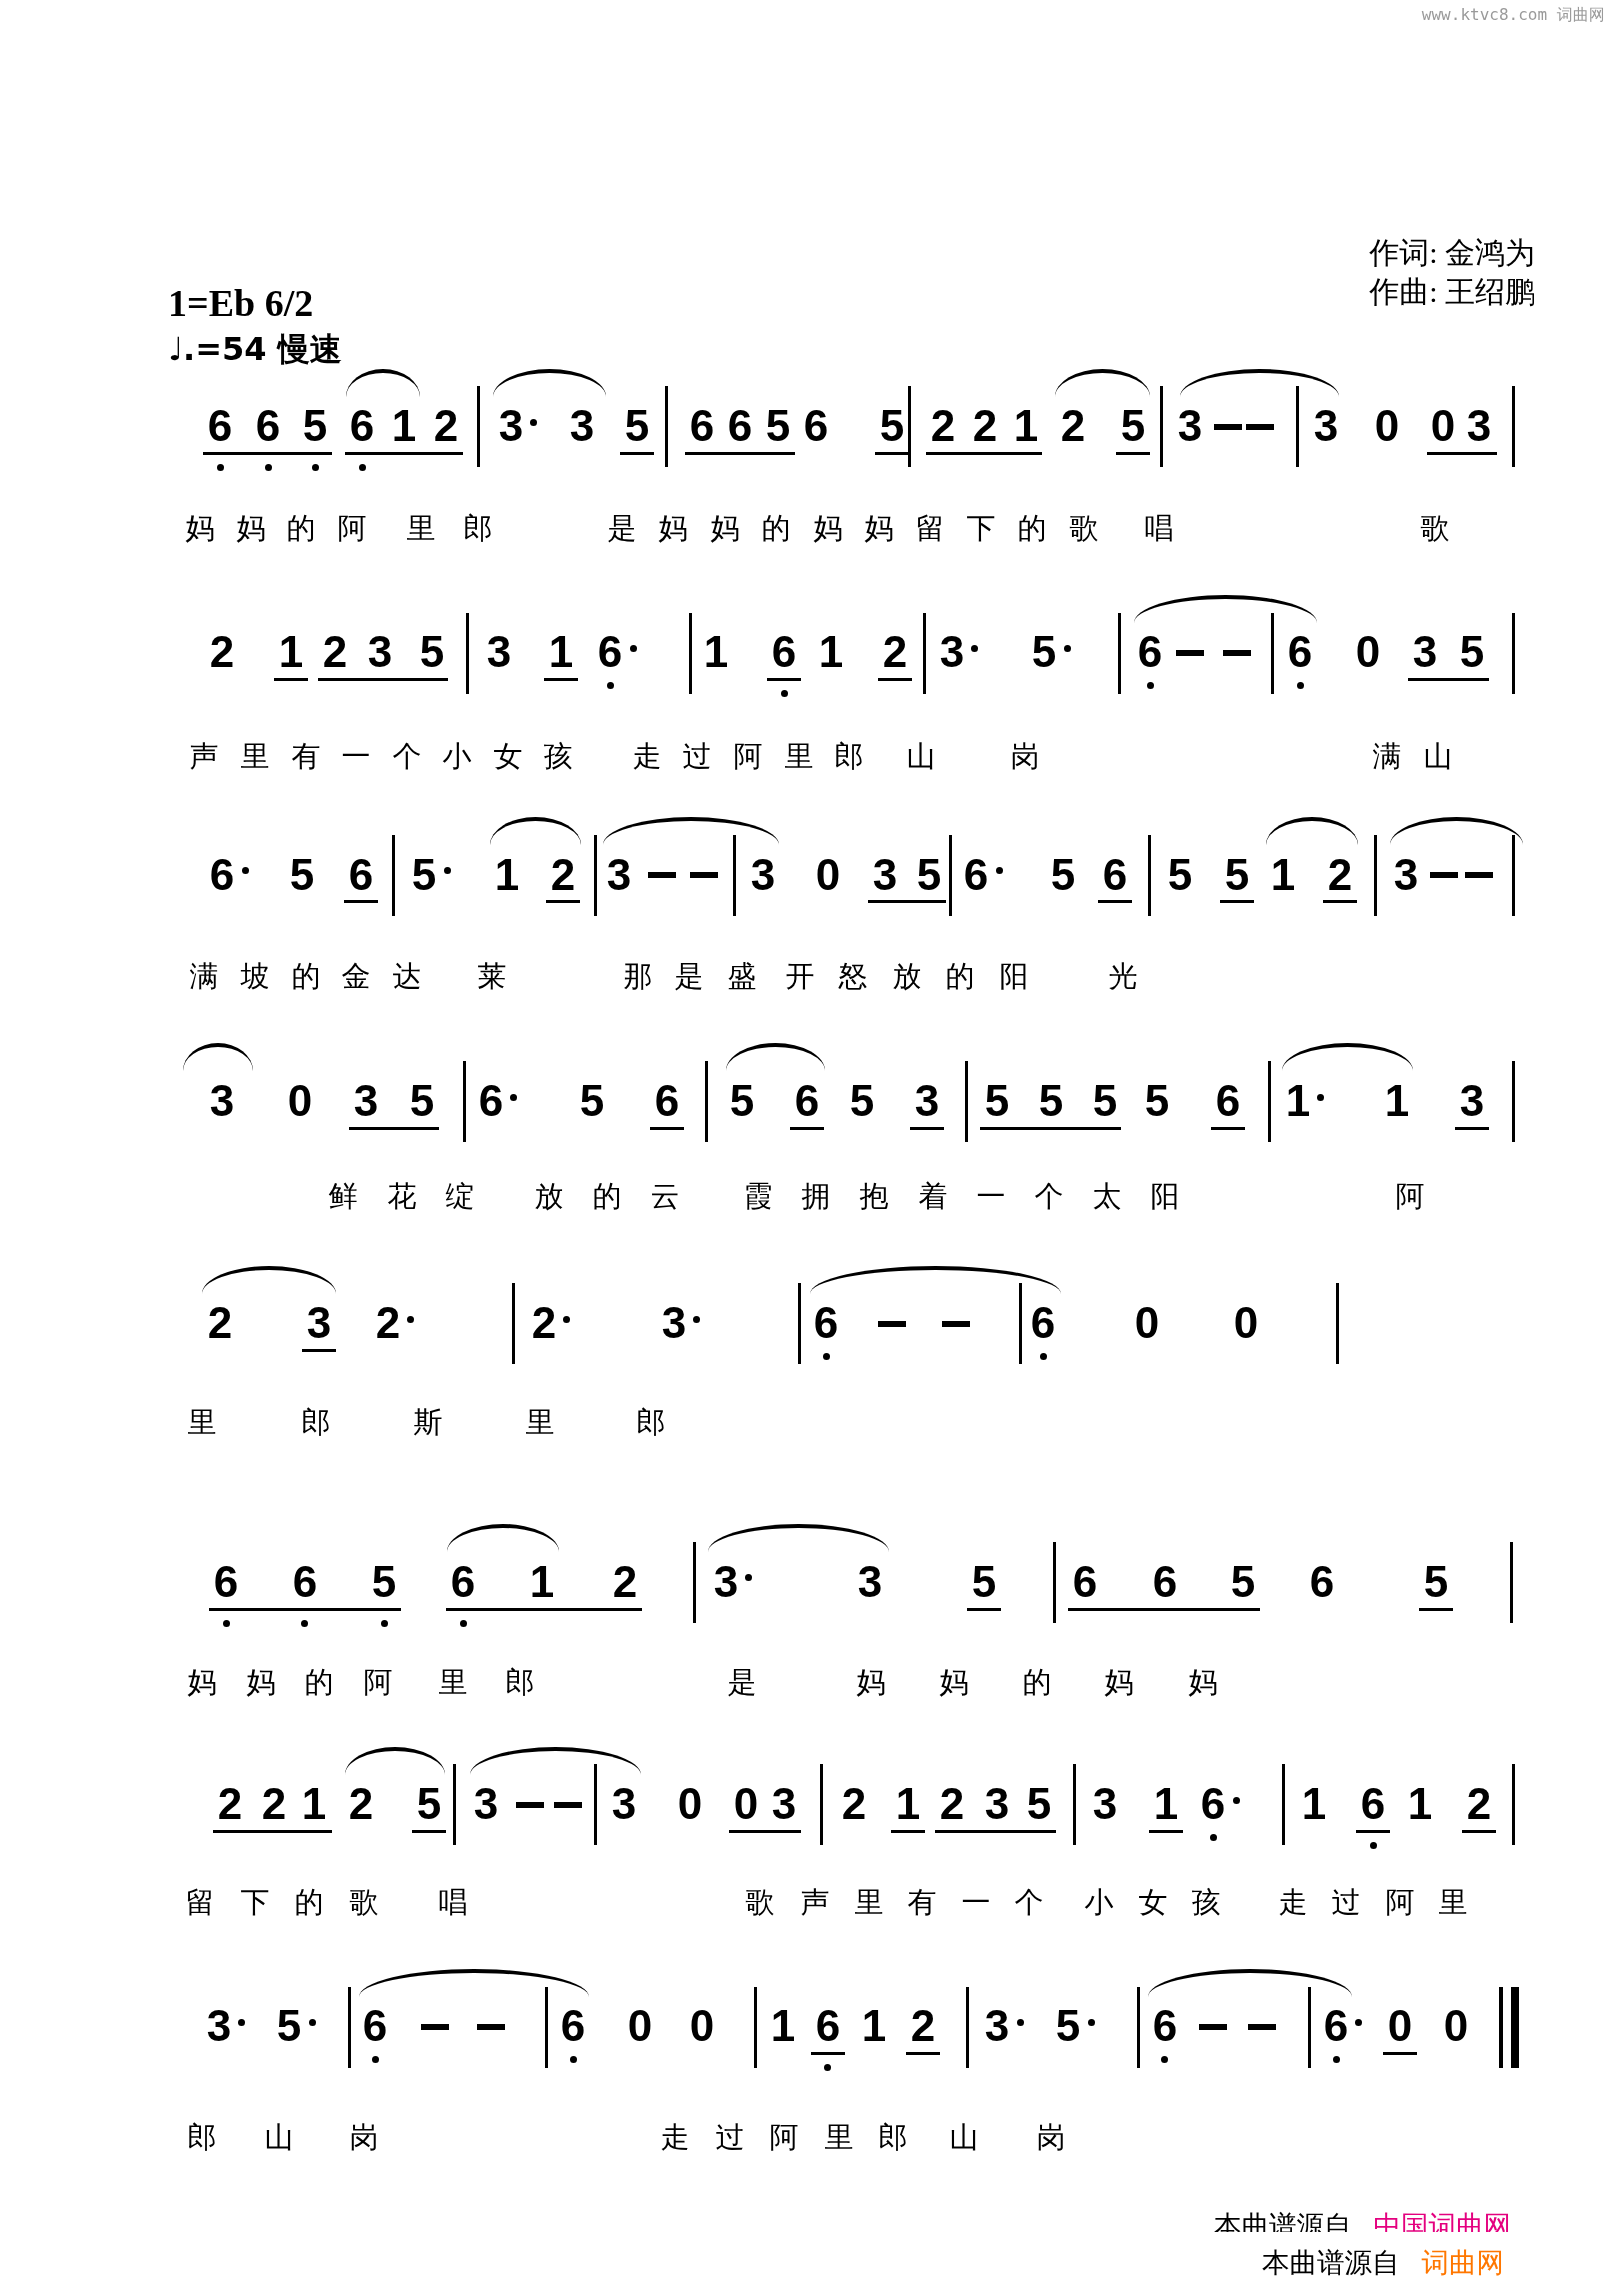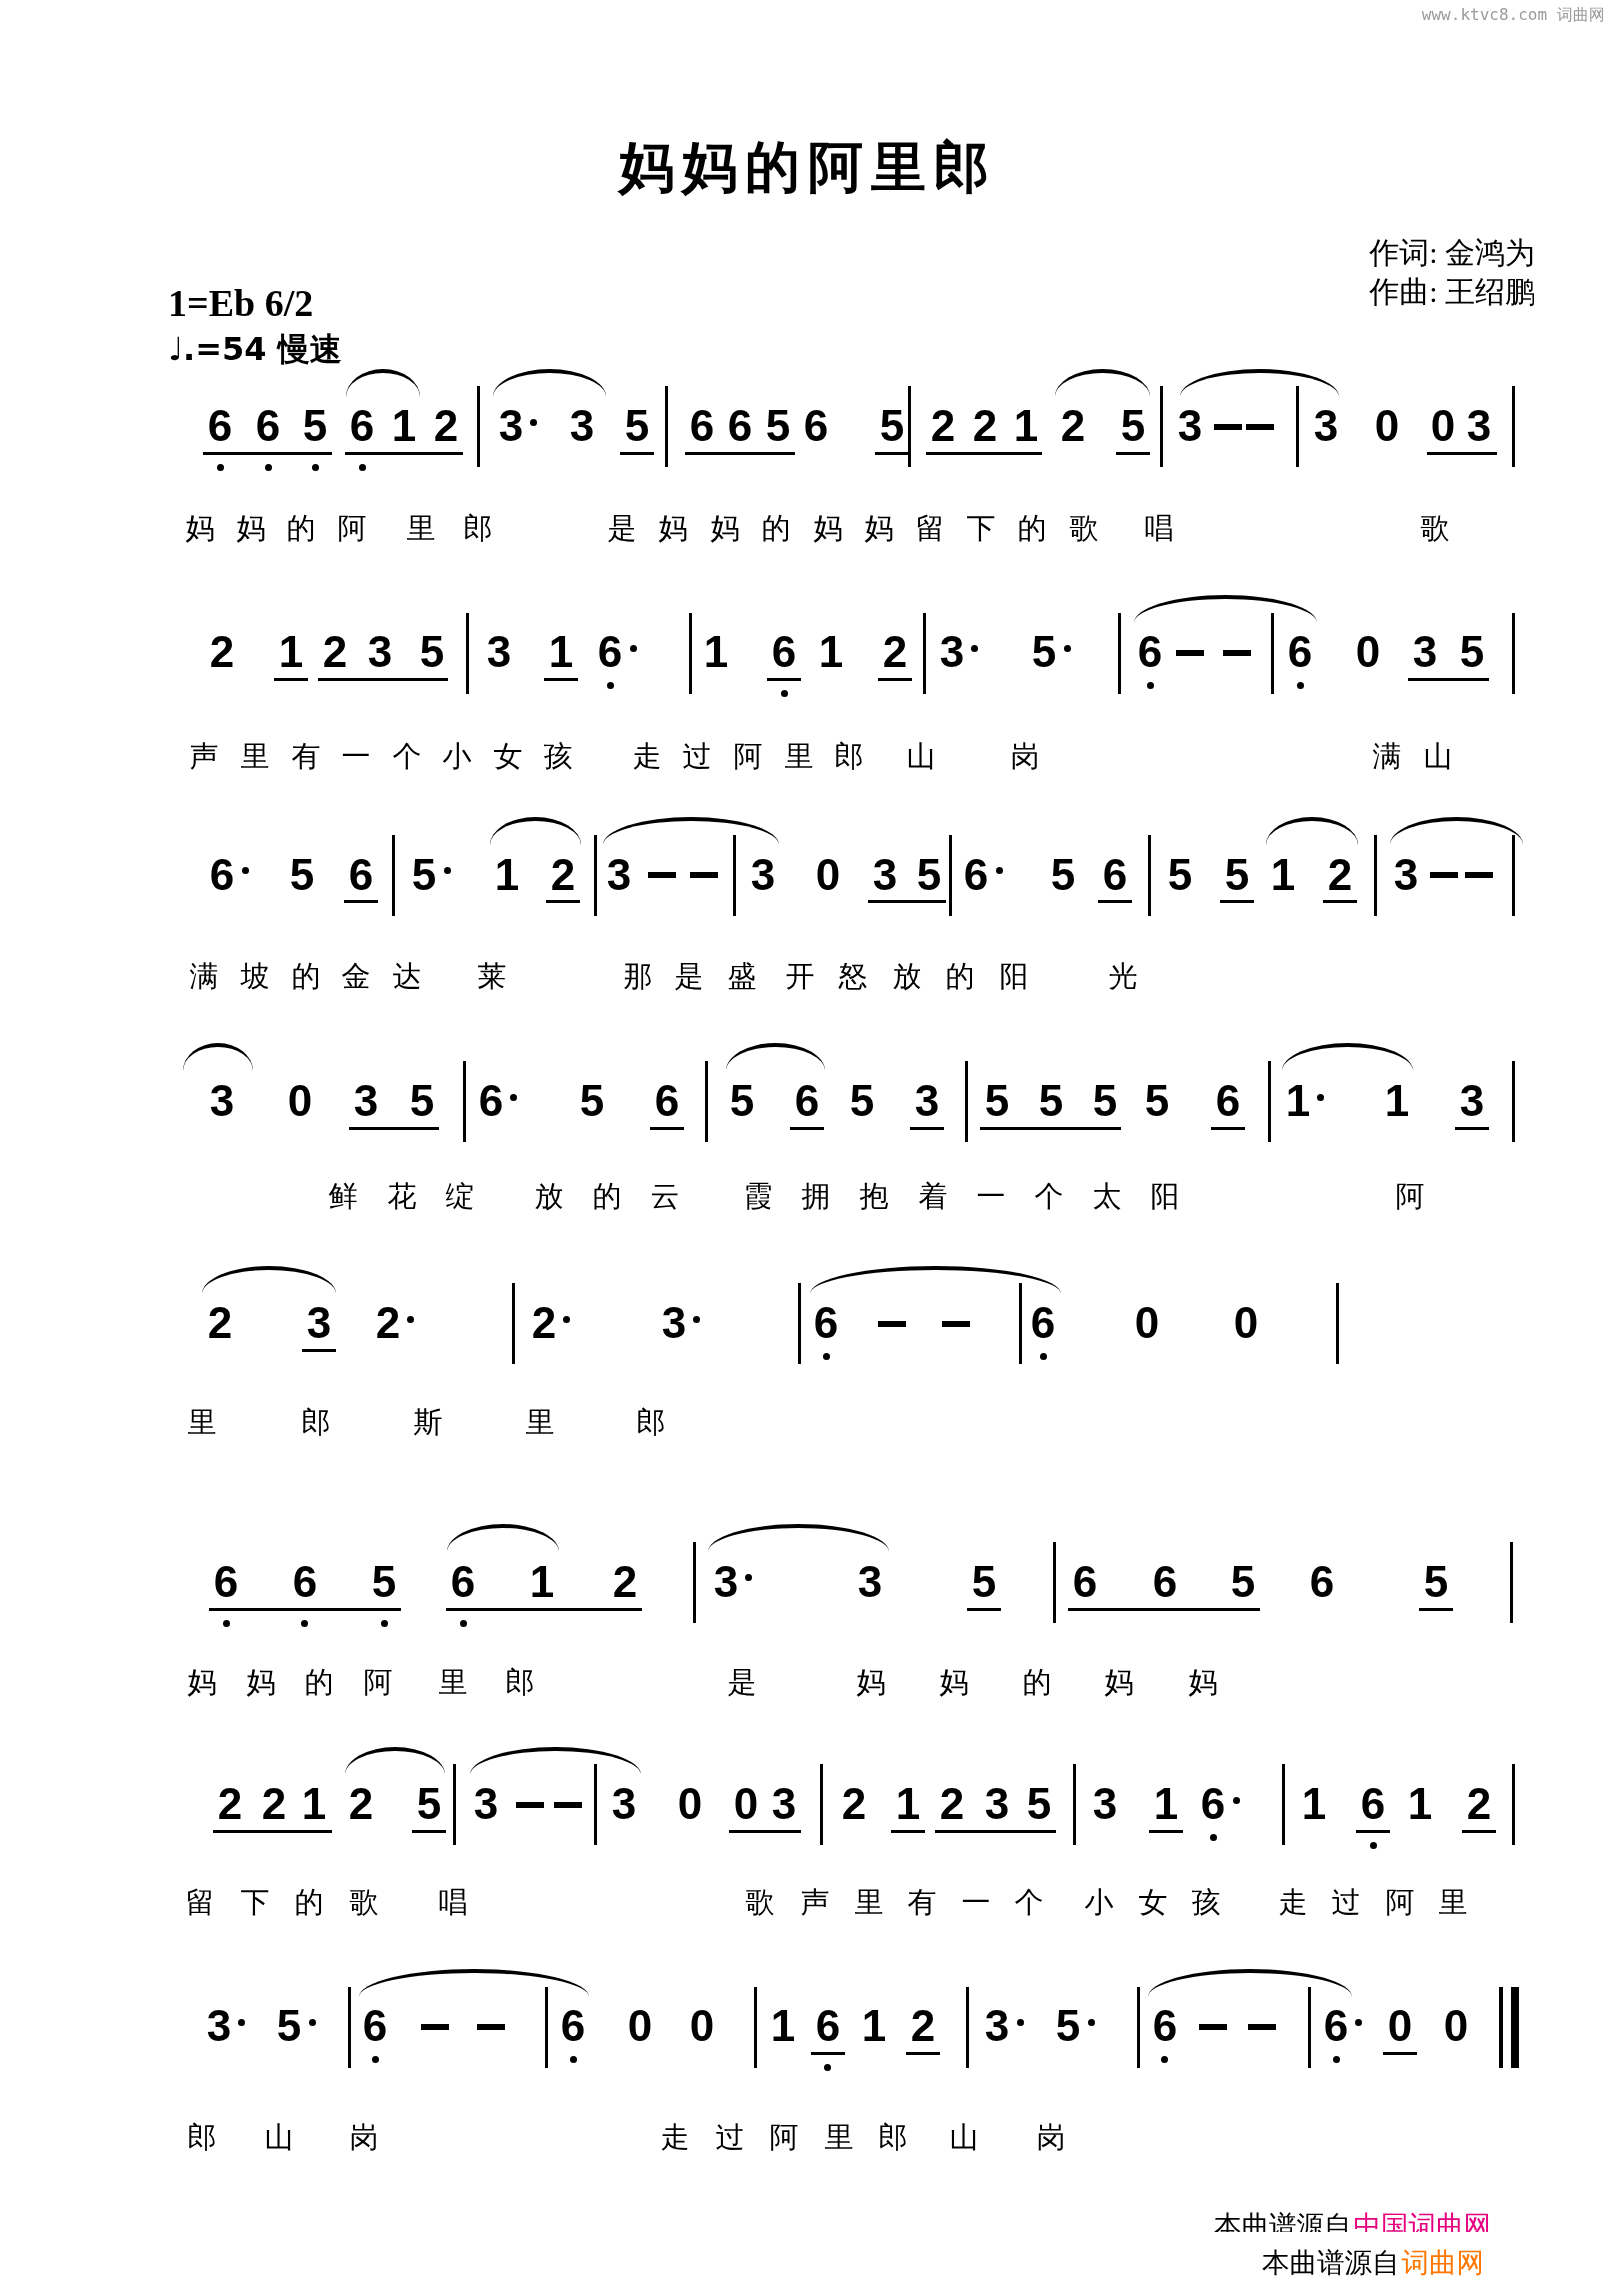--- a/index.html
+++ b/index.html
@@ -16,28 +16,27 @@
   .note{position:absolute;transform:translateX(-50%);font:bold 44px "Liberation Sans",sans-serif;line-height:1;color:#000;white-space:pre;}
   .bar{position:absolute;width:3.2px;height:81px;background:#000;}
   .dash{position:absolute;width:27.5px;height:5.7px;background:#000;}
   .beam{position:absolute;height:3.2px;background:#000;}
   .dot{position:absolute;width:7.3px;height:7.3px;border-radius:50%;background:#000;}
   .arc{position:absolute;height:24px;border-top:4px solid #000;border-radius:50% 50% 0 0/100% 100% 0 0;}
   .lyric{position:absolute;transform:translateX(-50%);font:29px "Liberation Serif",serif;color:#000;white-space:pre;}
   .footer{position:absolute;font-family:"Liberation Serif",serif;font-size:27.5px;white-space:nowrap;}
   .footer.f1{left:1214px;top:2208px;height:24px;overflow:hidden;}
   .footer.f2{left:1262px;top:2245px;}
-  .footer .site{margin-left:2px;}
+  .footer .site{margin-left:22px;}
 </style>
 </head>
 <body>
 
 <div class="page" id="sheet-page">
   <div class="watermark" style="color: rgb(154, 154, 154);">www.ktvc8.com 词曲网</div>
-  <div class="title">妈妈的阿里郎</div>
   <div class="credit c1">作词: 金鸿为</div>
   <div class="credit c2">作曲: 王绍鹏</div>
   <div class="keysig">1=Eb  6/2</div>
   <div class="tempo">♩.=54  慢速</div>
 
   <div class="footer f1">
     <span>本曲谱源自</span><span class="site" style="color: rgb(228, 0, 127);">中国词曲网</span>
   </div>
   <div class="footer f2">
     <span>本曲谱源自</span><span class="site" style="color: rgb(255, 119, 0);">词曲网</span>

